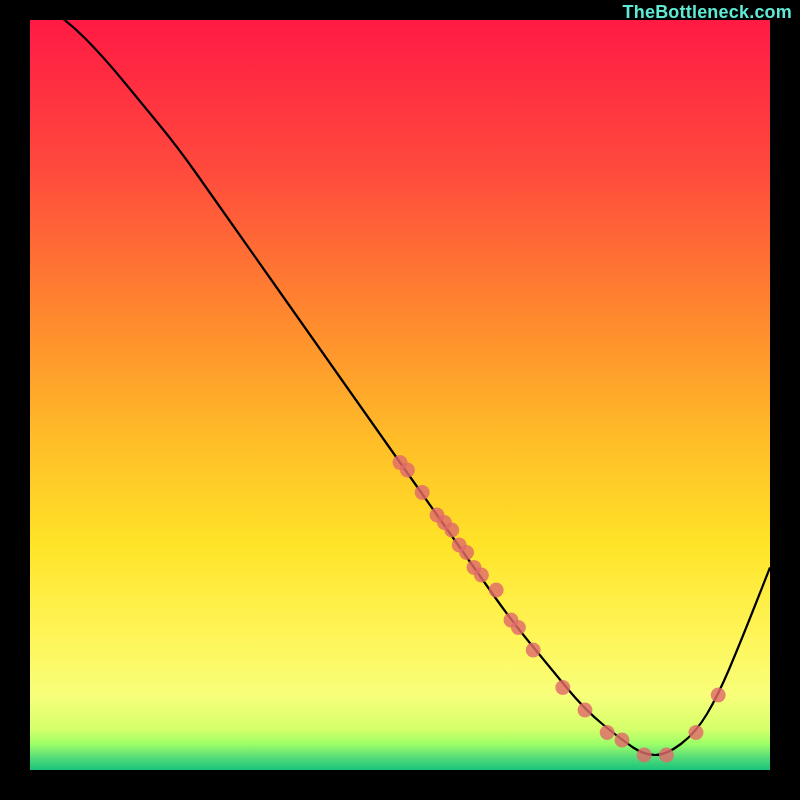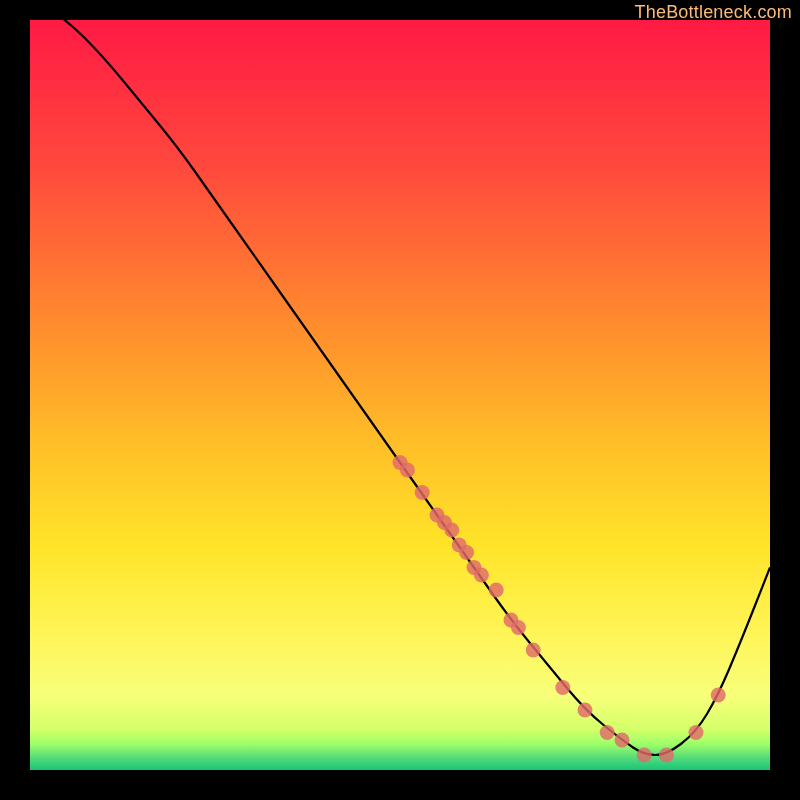--- a/index.html
+++ b/index.html
@@ -8,23 +8,23 @@
     width: 800px;
     height: 800px;
     background: #000;
     font-family: Arial, Helvetica, sans-serif;
     overflow: hidden;
   }
   .watermark {
     position: absolute;
     top: 2px;
     right: 8px;
-    color: #fdba74;
+    color: #5eead4;
     font-size: 18px;
-    font-weight: 400;
+    font-weight: 700;
     letter-spacing: 0.2px;
     z-index: 20;
   }
   .plot-frame {
     position: absolute;
     left: 30px;
     top: 20px;
     width: 740px;
     height: 750px;
     background: #000;

